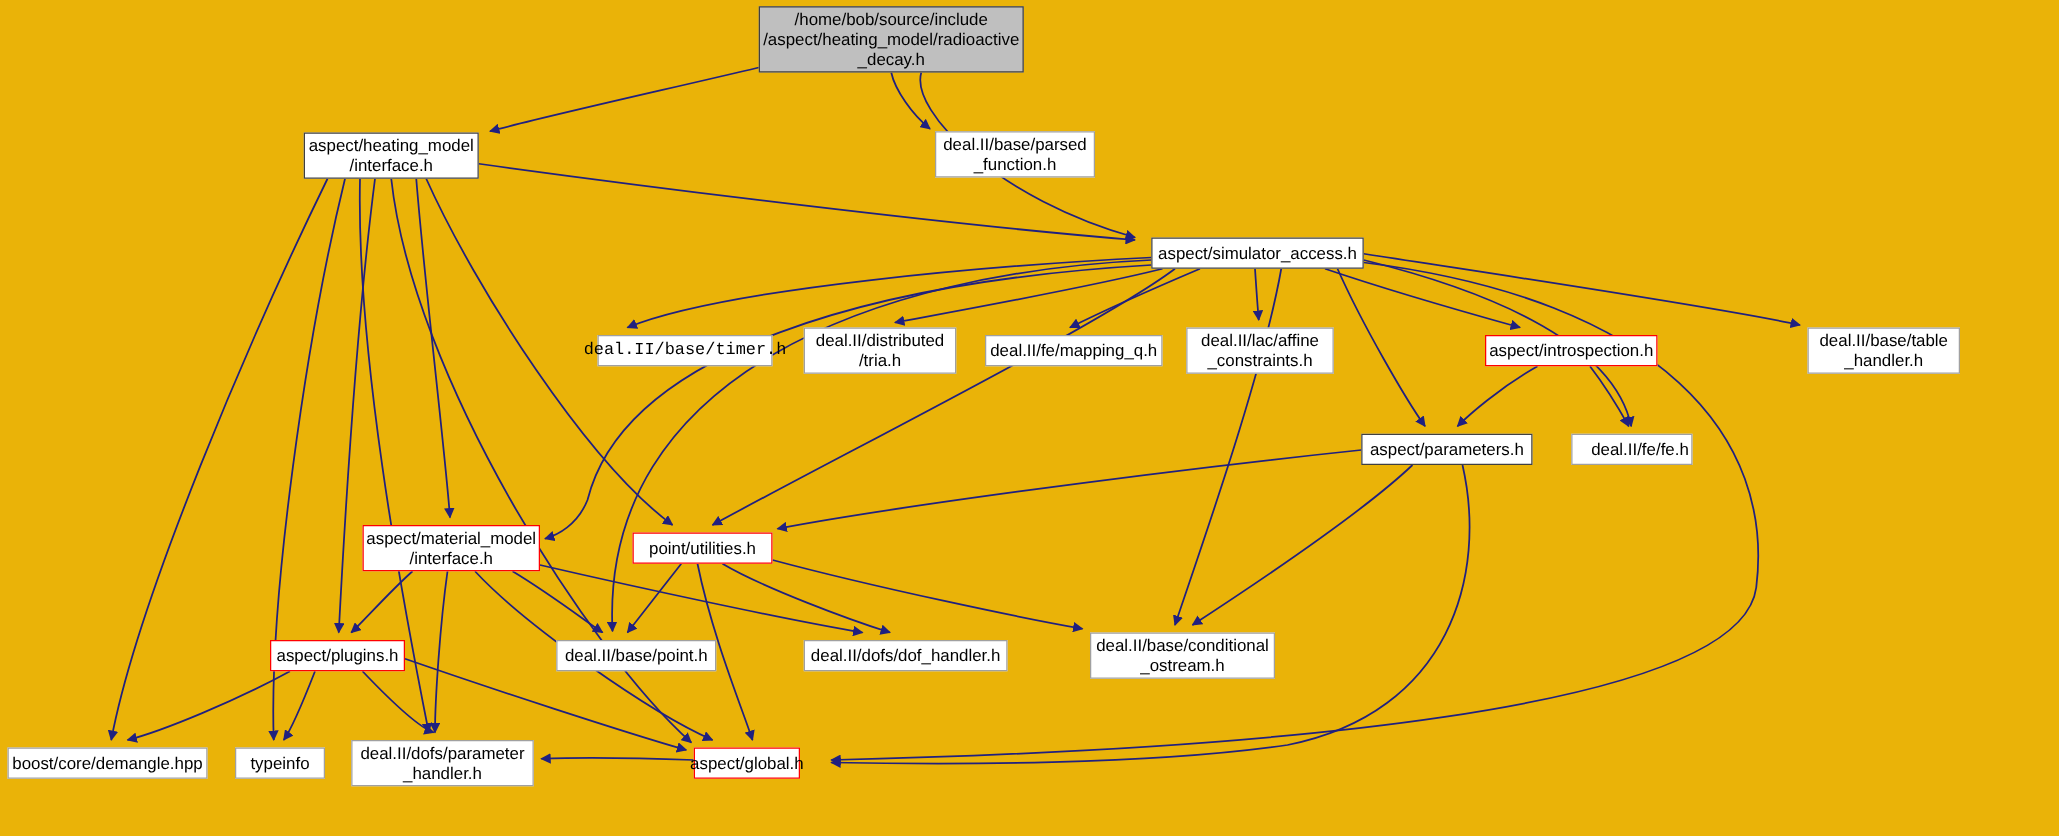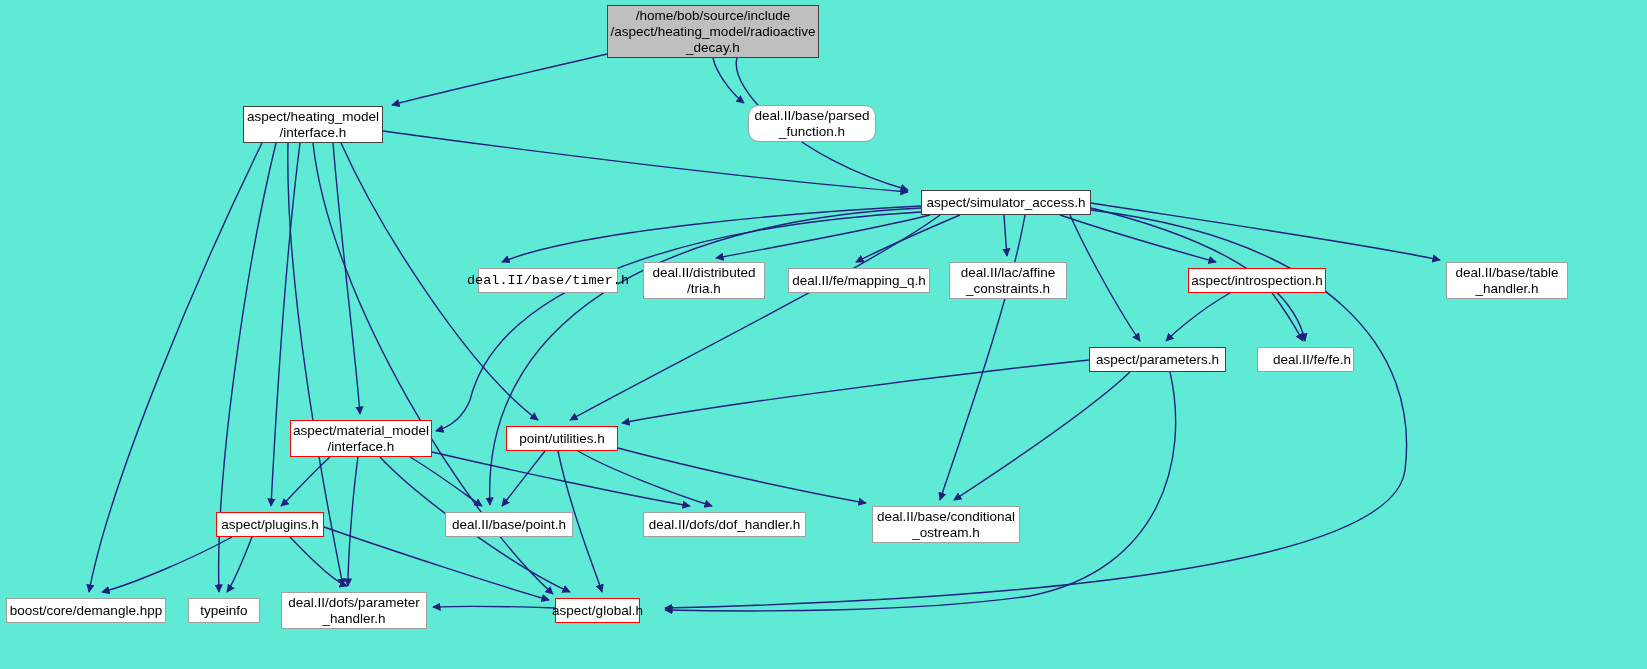--- a/index.html
+++ b/index.html
@@ -1,16 +1,16 @@
 <!DOCTYPE html>
 <html><head>
 <meta charset="utf-8">
 <style>
   html,body{margin:0;padding:0;background:#ffffff;}
-  #graph{position:relative;width:1647px;height:669px;background:#5eead4;
+  #graph{position:relative;width:1647px;height:669px;background:#eab308;
          font-family:"Liberation Sans","DejaVu Sans",sans-serif;}
   #graph svg{position:absolute;left:0;top:0;width:1647px;height:669px;}
   .node{position:absolute;box-sizing:border-box;display:flex;align-items:center;
         justify-content:center;text-align:center;background:#ffffff;
         border:1px solid #a0a0a0;color:#000000;font-size:13.5px;line-height:16px;
         white-space:pre;z-index:5;}
   .node.red{border:1.5px solid #ff0000;}
   .node.root{background:#bfbfbf;border:1px solid #404040;}
   .node.strong{border:1.5px solid #404040;}
 </style>
@@ -115,21 +115,21 @@
     </g>
   </svg>
 
   <div class="node root" style="left:607px;top:5px;width:212px;height:53px;">/home/bob/source/include
 /aspect/heating_model/radioactive
 _decay.h</div>
 
   <div class="node strong" style="left:243px;top:106px;width:140px;height:37px;">aspect/heating_model
 /interface.h</div>
 
-  <div class="node" style="left:748px;top:105px;width:128px;height:37px;border-radius:11px;">deal.II/base/parsed
+  <div class="node" style="left:748px;top:105px;width:128px;height:37px;">deal.II/base/parsed
 _function.h</div>
 
   <div class="node strong" style="left:921px;top:190px;width:170px;height:25px;">aspect/simulator_access.h</div>
 
   <div class="node" style="left:478px;top:268px;width:140px;height:25px;font-family:Liberation Mono, monospace;">deal.II/base/timer.h</div>
 
   <div class="node" style="left:643px;top:262px;width:122px;height:37px;">deal.II/distributed
 /tria.h</div>
 
   <div class="node" style="left:788px;top:268px;width:142px;height:25px;">deal.II/fe/mapping_q.h</div>

